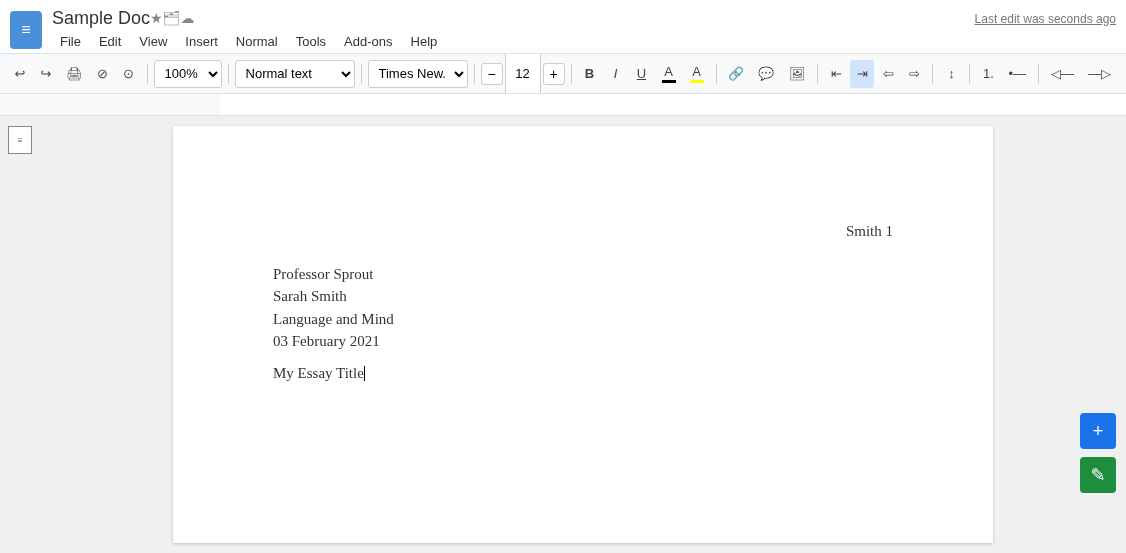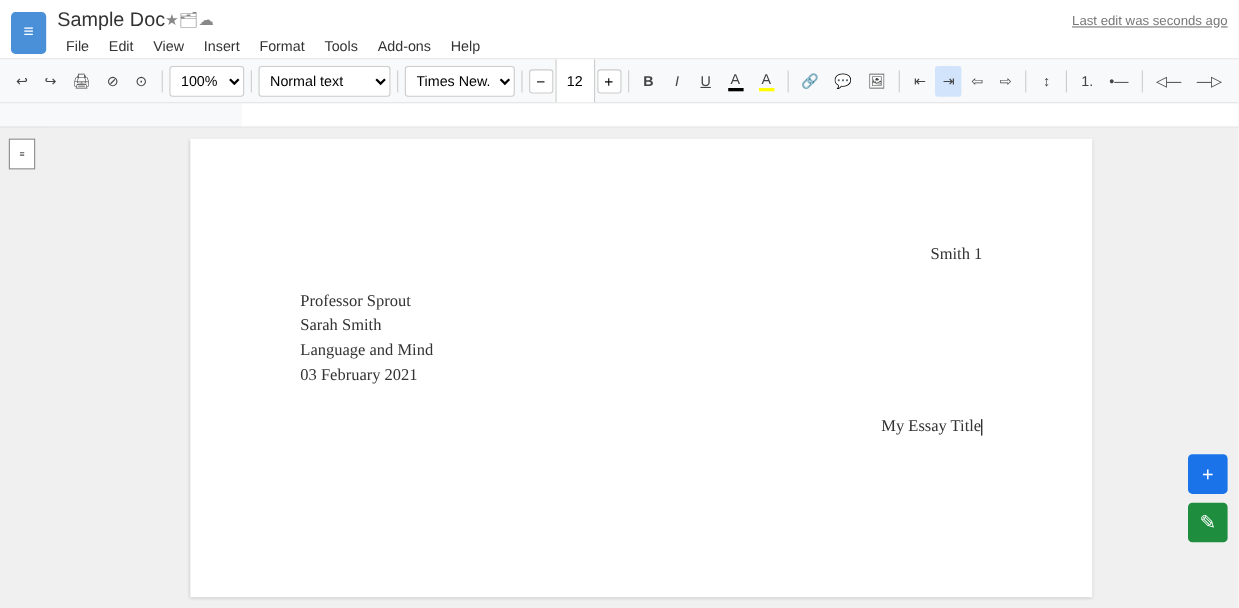--- a/index.html
+++ b/index.html
@@ -182,22 +182,22 @@
       margin-top: 44px;
     }
     .page-body {
       margin-top: 10px;
     }
     .page-line {
       margin-bottom: 0;
       min-height: 1.5em;
     }
     .page-center {
-      text-align: right;
-      margin-top: 24px;
+      text-align: left;
+      margin-top: 9px;
     }
     .cursor {
       display: inline-block;
       width: 1px;
       height: 1em;
       background: #000;
       vertical-align: text-bottom;
       animation: blink 1s step-end infinite;
     }
     @keyframes blink { 0%, 100% { opacity: 1; } 50% { opacity: 0; } }
@@ -230,21 +230,21 @@
       <span class="title-icon">★</span>
       <span class="title-icon">🗂</span>
       <span class="title-icon">☁</span>
       <span class="last-edit">Last edit was seconds ago</span>
     </div>
     <div class="menu-bar">
       <span class="menu-item">File</span>
       <span class="menu-item">Edit</span>
       <span class="menu-item">View</span>
       <span class="menu-item">Insert</span>
-      <span class="menu-item">Format</span>
+      <span class="menu-item">Normal</span>
       <span class="menu-item">Tools</span>
       <span class="menu-item">Add-ons</span>
       <span class="menu-item">Help</span>
     </div>
   </div>
 </div>
 
 <div class="toolbar">
   <button class="toolbar-btn" title="Undo">↩</button>
   <button class="toolbar-btn" title="Redo">↪</button>

